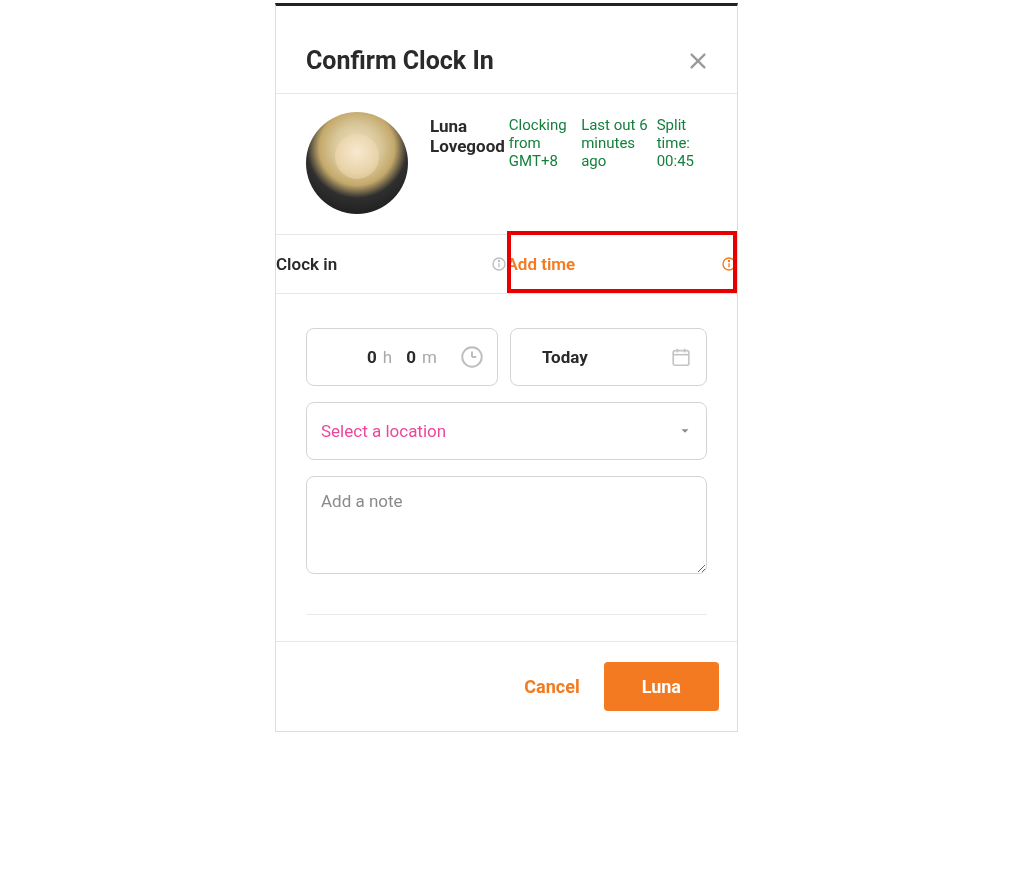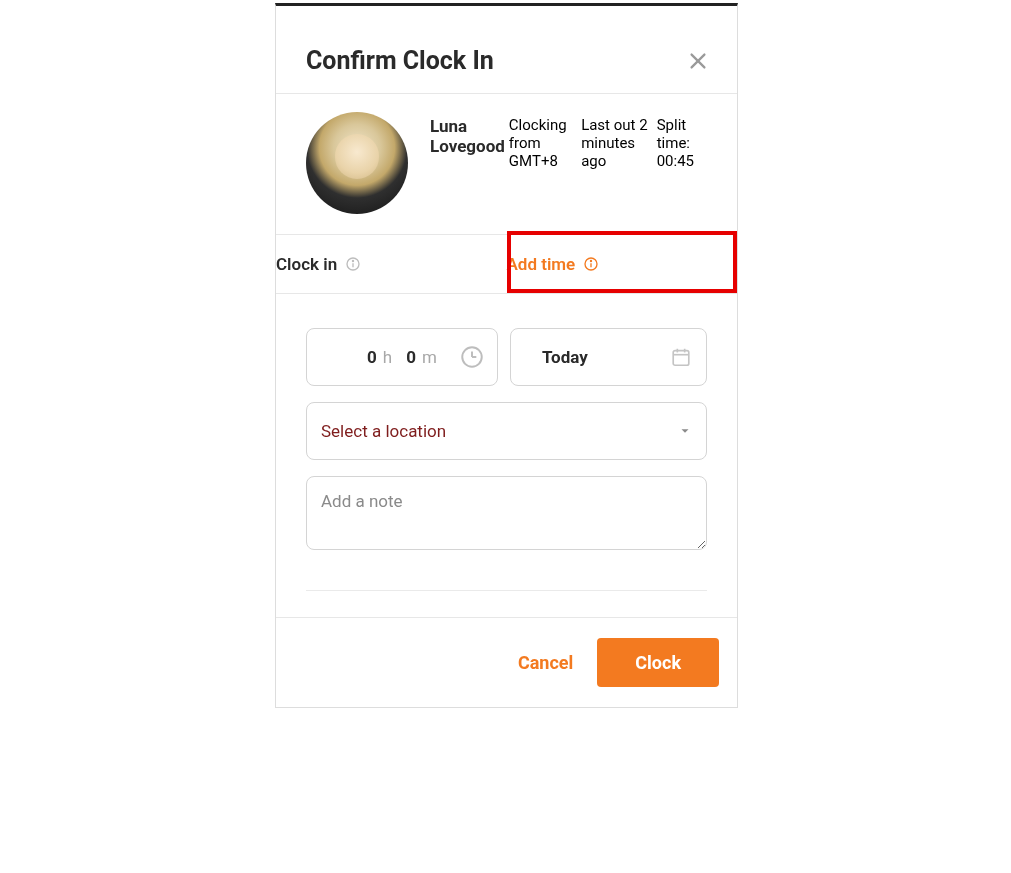--- a/index.html
+++ b/index.html
@@ -75,35 +75,35 @@
       gap: 4px;
       padding-top: 4px;
     }
     .user-name {
       font-size: 17px;
       font-weight: 700;
       color: #2a2a2a;
     }
     .user-sub {
       font-size: 15px;
-      color: #000000;
+      color: #15803d;
     }
     .tabs {
       display: flex;
       border-top: 1px solid #e7e7e7;
       border-bottom: 1px solid #e7e7e7;
       margin: 0 -30px;
       position: relative;
     }
     .tab {
       flex: 1;
       height: 58px;
       display: flex;
       align-items: center;
-      justify-content: flex-start;
+      justify-content: space-between;
       gap: 8px;
       font-size: 17px;
       font-weight: 600;
       color: #2a2a2a;
       cursor: pointer;
       position: relative;
     }
     .tab.active {
       color: #f37a20;
     }
@@ -171,30 +171,30 @@
       padding-left: 31px;
     }
     .cal-ic {
       width: 22px;
       height: 22px;
       color: #c4c4c4;
     }
     .select-box {
       justify-content: space-between;
       cursor: pointer;
-      color: #7f1d1d;
+      color: #ec4899;
       font-weight: 400;
     }
     .caret-ic {
       width: 14px;
       height: 14px;
       color: #8a8a8a;
     }
     .note-box {
-      height: 74px;
+      height: 98px;
       border: 1px solid #d4d4d4;
       border-radius: 8px;
       padding: 14px;
       font-size: 17px;
       color: #701a75;
       resize: both;
       overflow: auto;
       position: relative;
     }
     .note-box::placeholder {
@@ -252,21 +252,21 @@
     </svg>
   </div>
 
   <div class="modal-body">
 
     <div class="user-row">
       <div class="avatar"></div>
       <div class="user-meta">
         <div class="user-name">Luna Lovegood</div>
         <div class="user-sub">Clocking from GMT+8</div>
-        <div class="user-sub">Last out 2 minutes ago</div>
+        <div class="user-sub">Last out 6 minutes ago</div>
         <div class="user-sub">Split time: 00:45</div>
       </div>
     </div>
 
     <div class="tabs">
       <div class="tab">
         <span>Clock in</span>
         <svg class="info-circ" viewBox="0 0 24 24" fill="none" stroke="#bdbdbd" stroke-width="2">
           <circle cx="12" cy="12" r="9"></circle>
           <line x1="12" y1="11" x2="12" y2="17"></line>
@@ -319,16 +319,16 @@
 
 
       <textarea class="note-box" placeholder="Add a note" style=""></textarea>
 
       <hr class="body-divider">
     </div>
   </div>
 
   <div class="modal-footer">
     <button class="btn-cancel">Cancel</button>
-    <button class="btn-save">Clock</button>
+    <button class="btn-save">Luna</button>
   </div>
 
 </div>
 
 </body></html>

